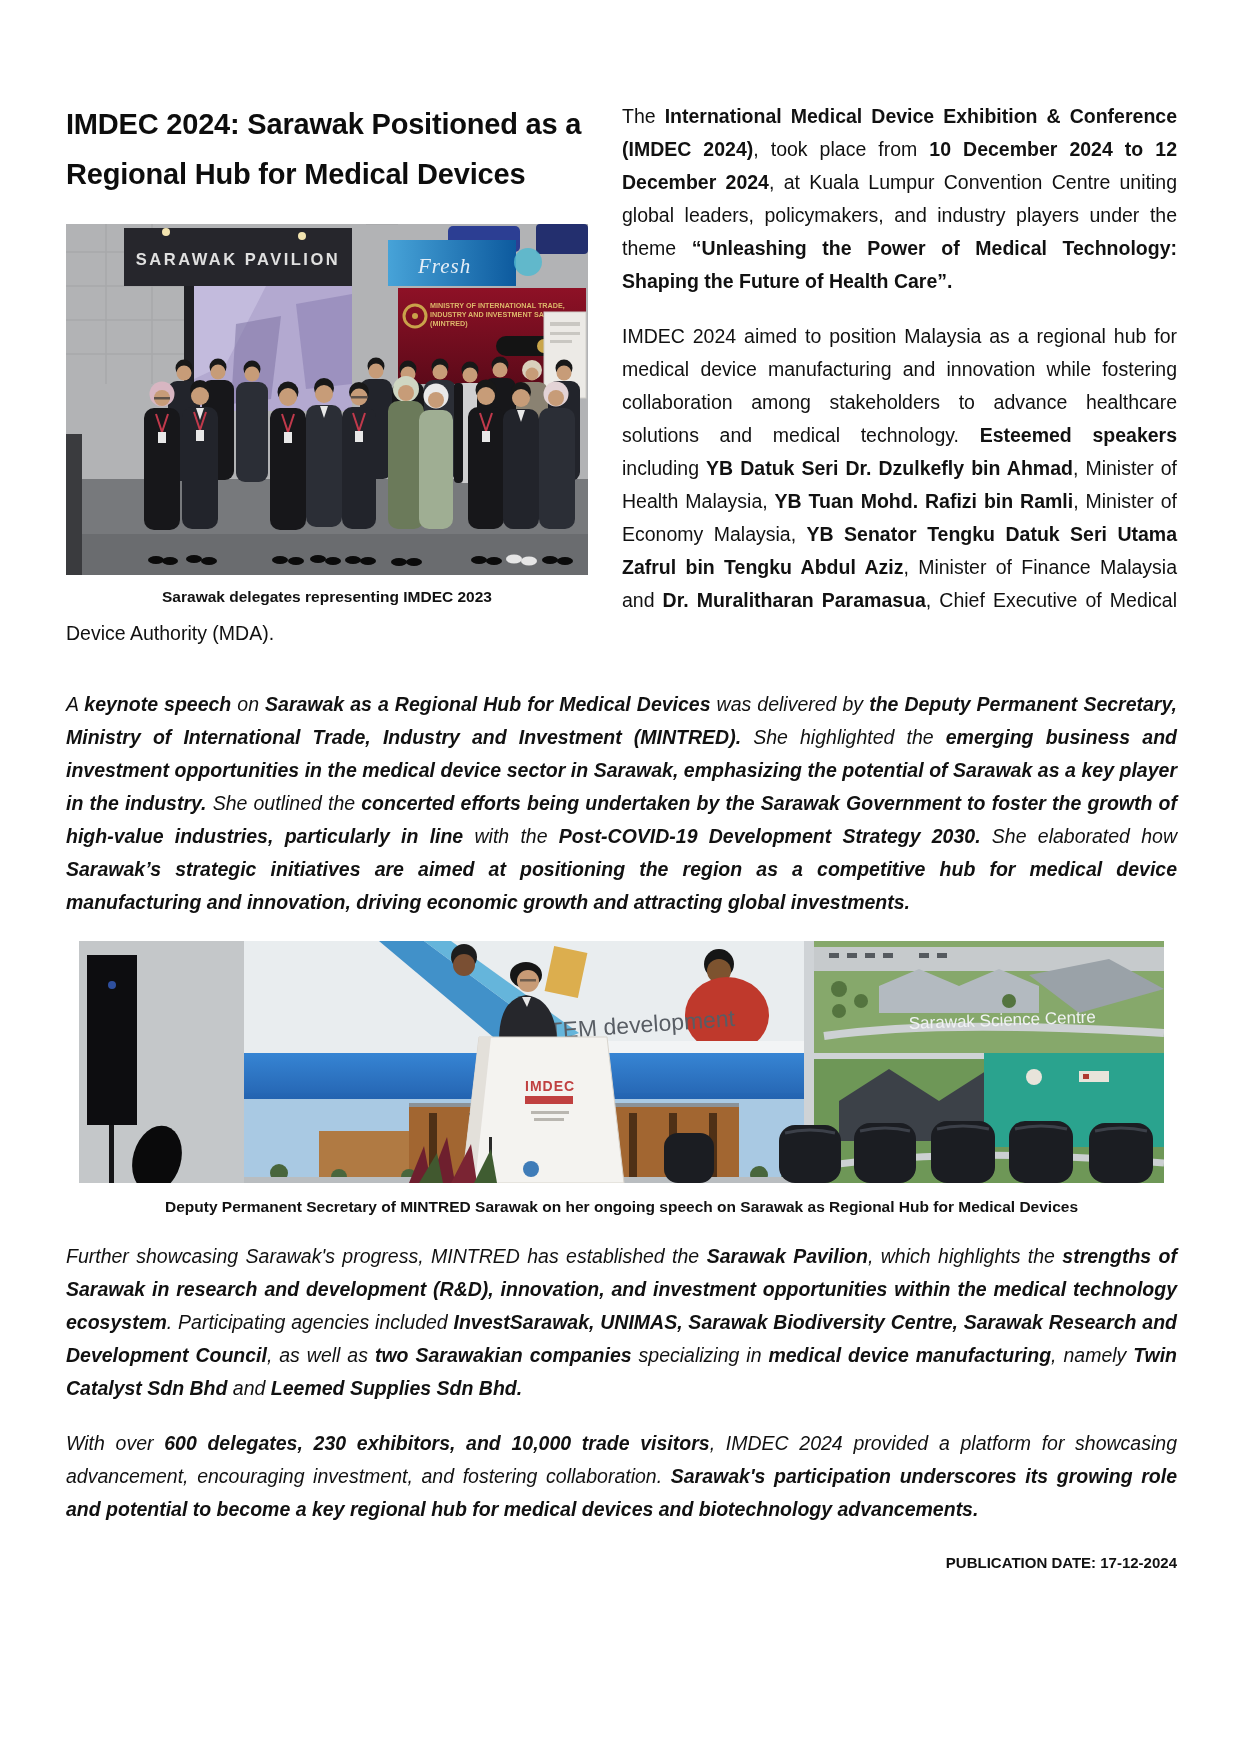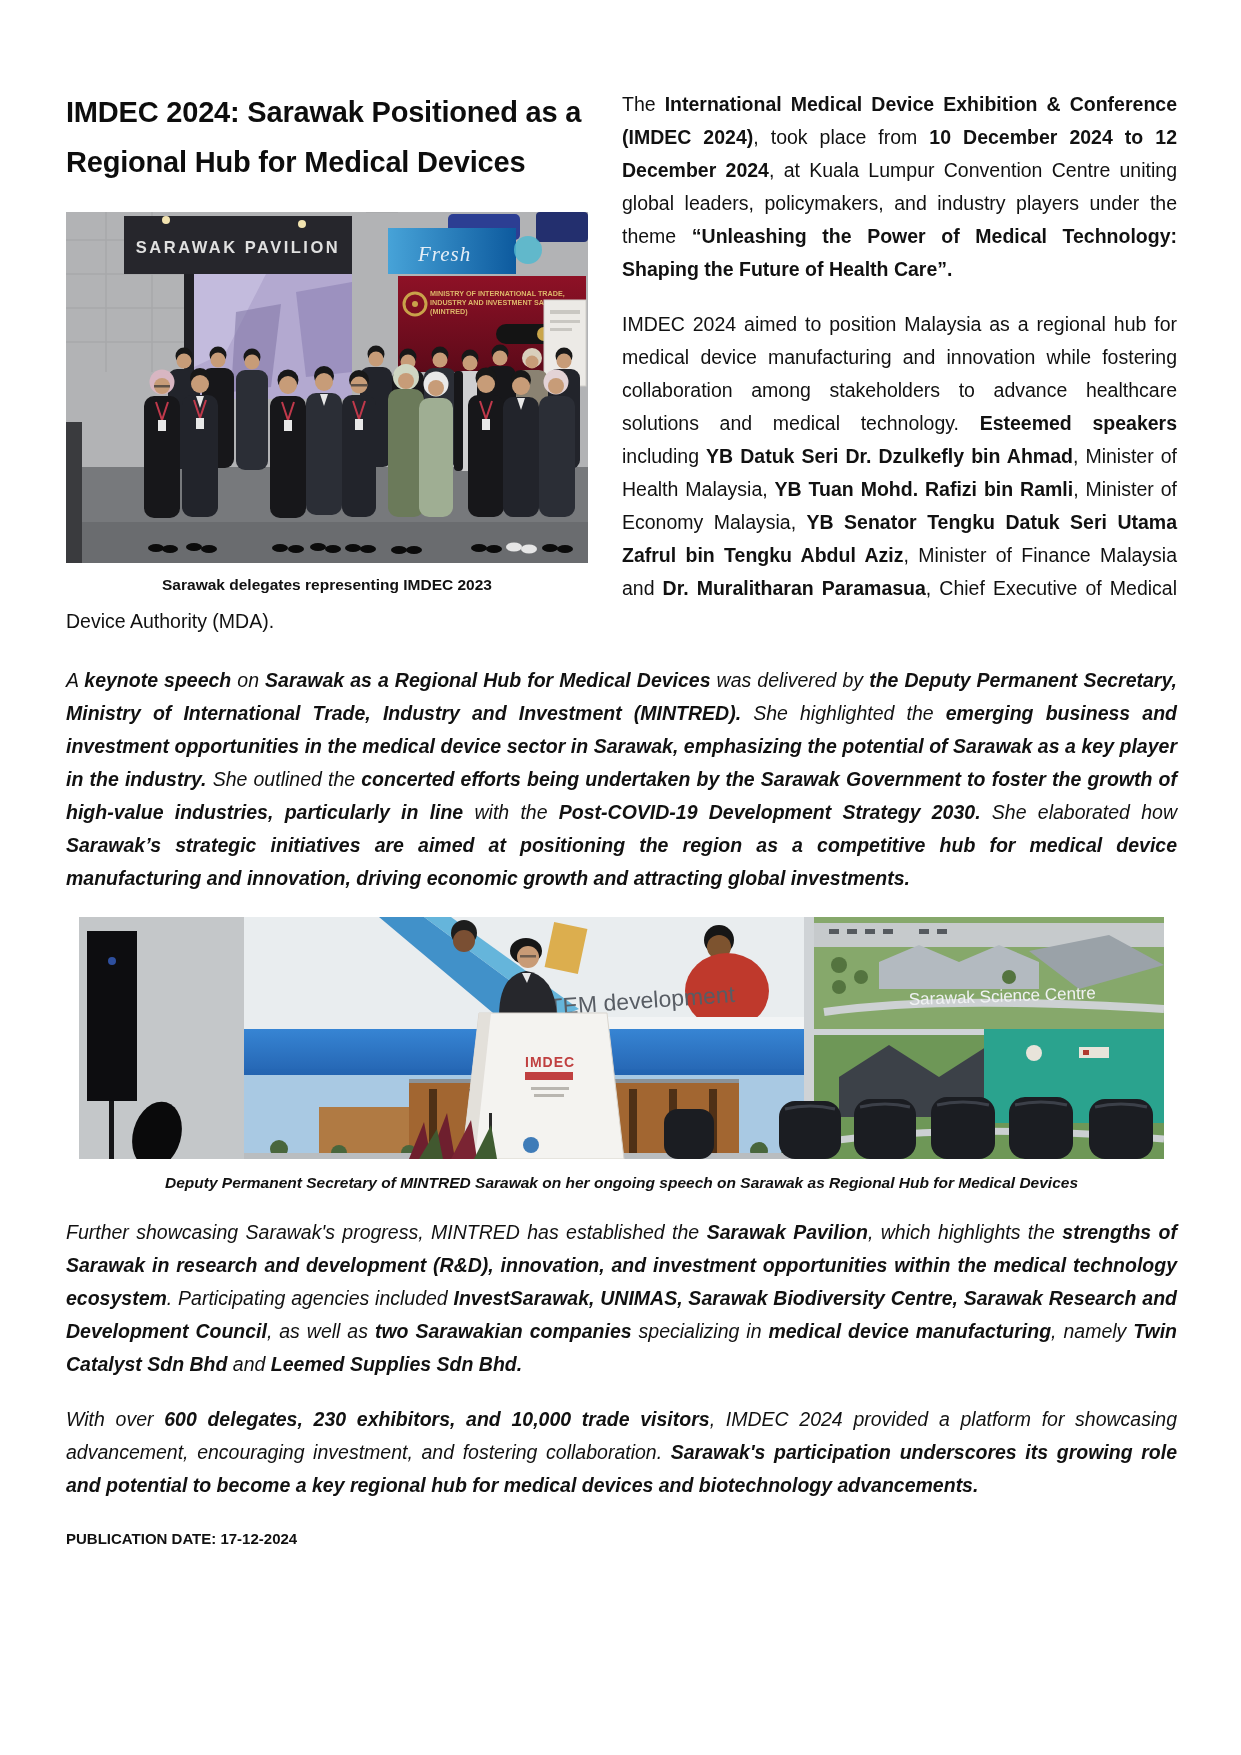--- a/index.html
+++ b/index.html
@@ -36,49 +36,49 @@
   .photo-frame { width: 522px; height: 351px; overflow: hidden; }
   .photo-frame svg { display: block; }
   .caption {
     margin-top: 12px;
     font-size: 15.5px;
     font-weight: 700;
     text-align: center;
     line-height: 1.3;
   }
   p.body {
-    margin: 4px 0 22px 0;
+    margin: 16px 0 22px 0;
     font-size: 19.5px;
     line-height: 33px;
     text-align: justify;
   }
   p.body strong { font-weight: 700; }
   .full { clear: both; font-style: italic; }
 
   .photo2-frame {
     width: 1085px; height: 242px;
     margin: 22px 0 0 13px;
     overflow: hidden;
   }
   .caption2 {
     margin: 15px 0 24px 0;
     font-size: 15.5px;
     font-weight: 700;
     text-align: center;
-    font-style: italic;
   }
   p.end-label {
     margin: 26px 0 0 0;
     font-size: 15px;
     font-weight: 700;
   }
   p.pub-date {
     margin: 28px 0 0 0;
     font-size: 15px;
     font-weight: 700;
+    text-align: right;
   }
 
   
   .skin { fill: #c79c78; }
   .hair { fill: #181818; }
   .suit1 { fill: #17171a; }
   .suit2 { fill: #22242b; }
   .suit3 { fill: #2b2e36; }
   .lan { stroke: #c0394b; stroke-width: 2; fill: none; }
   .badge { fill: #e8e8e8; }

